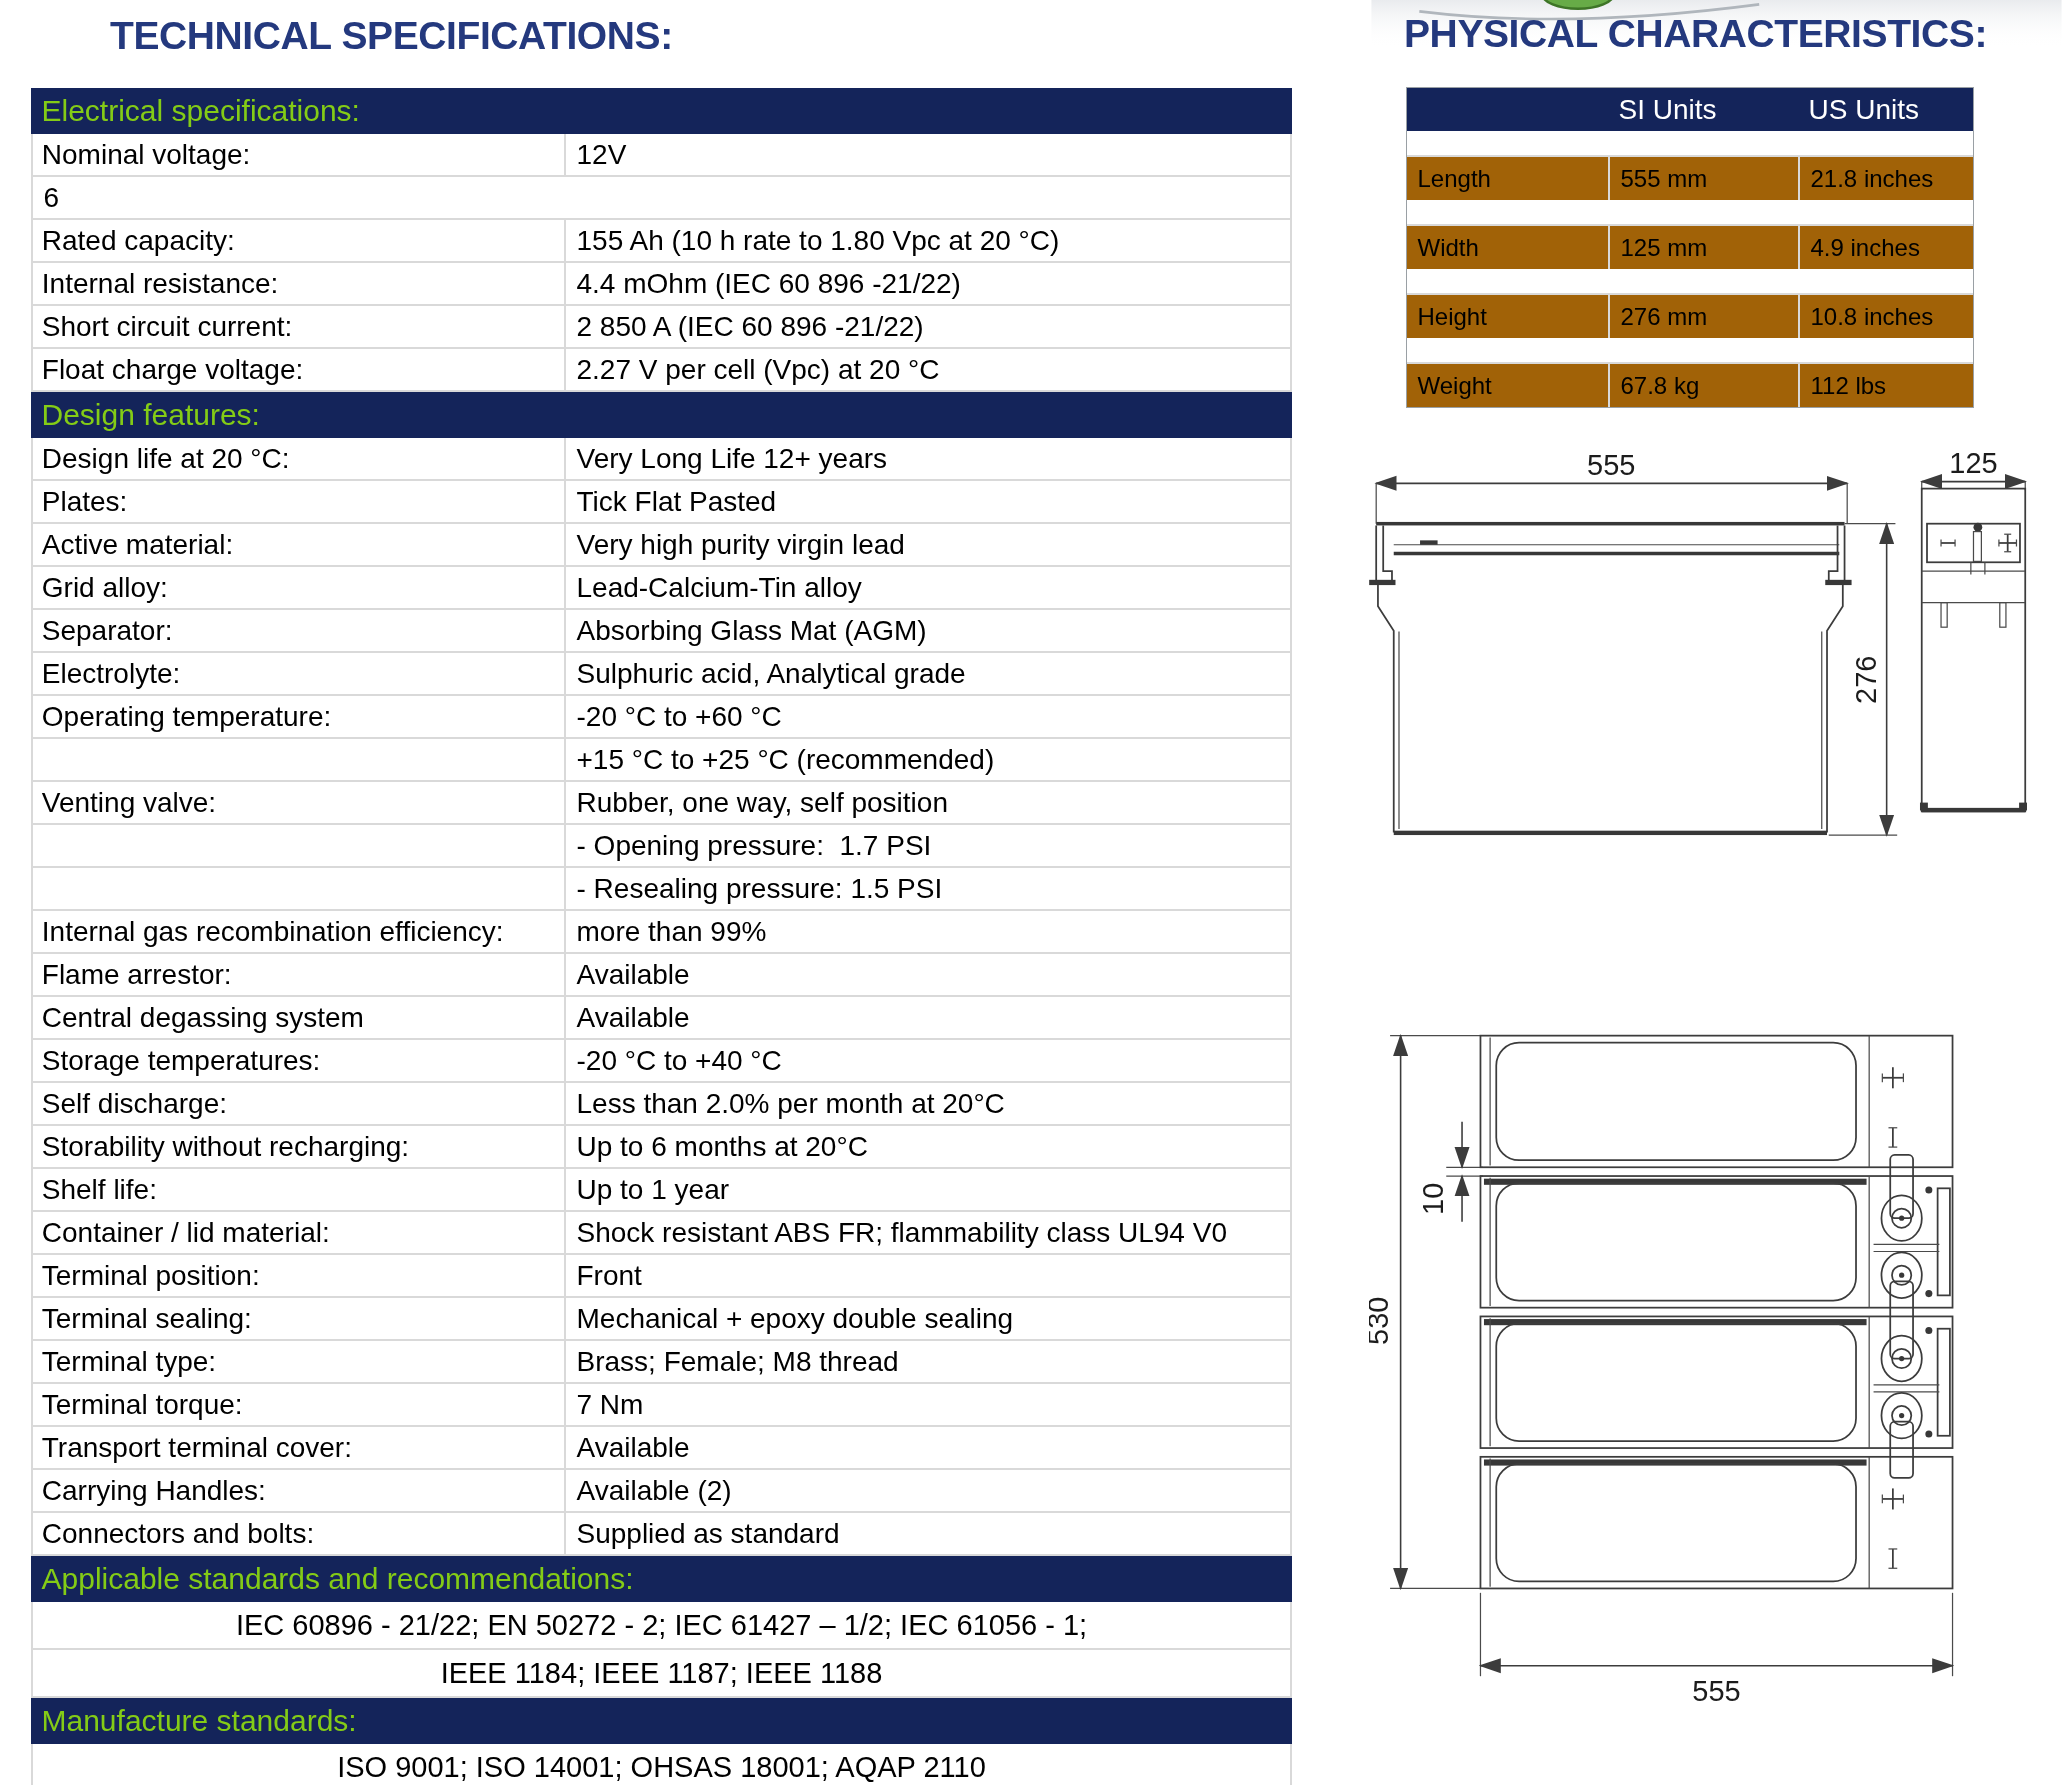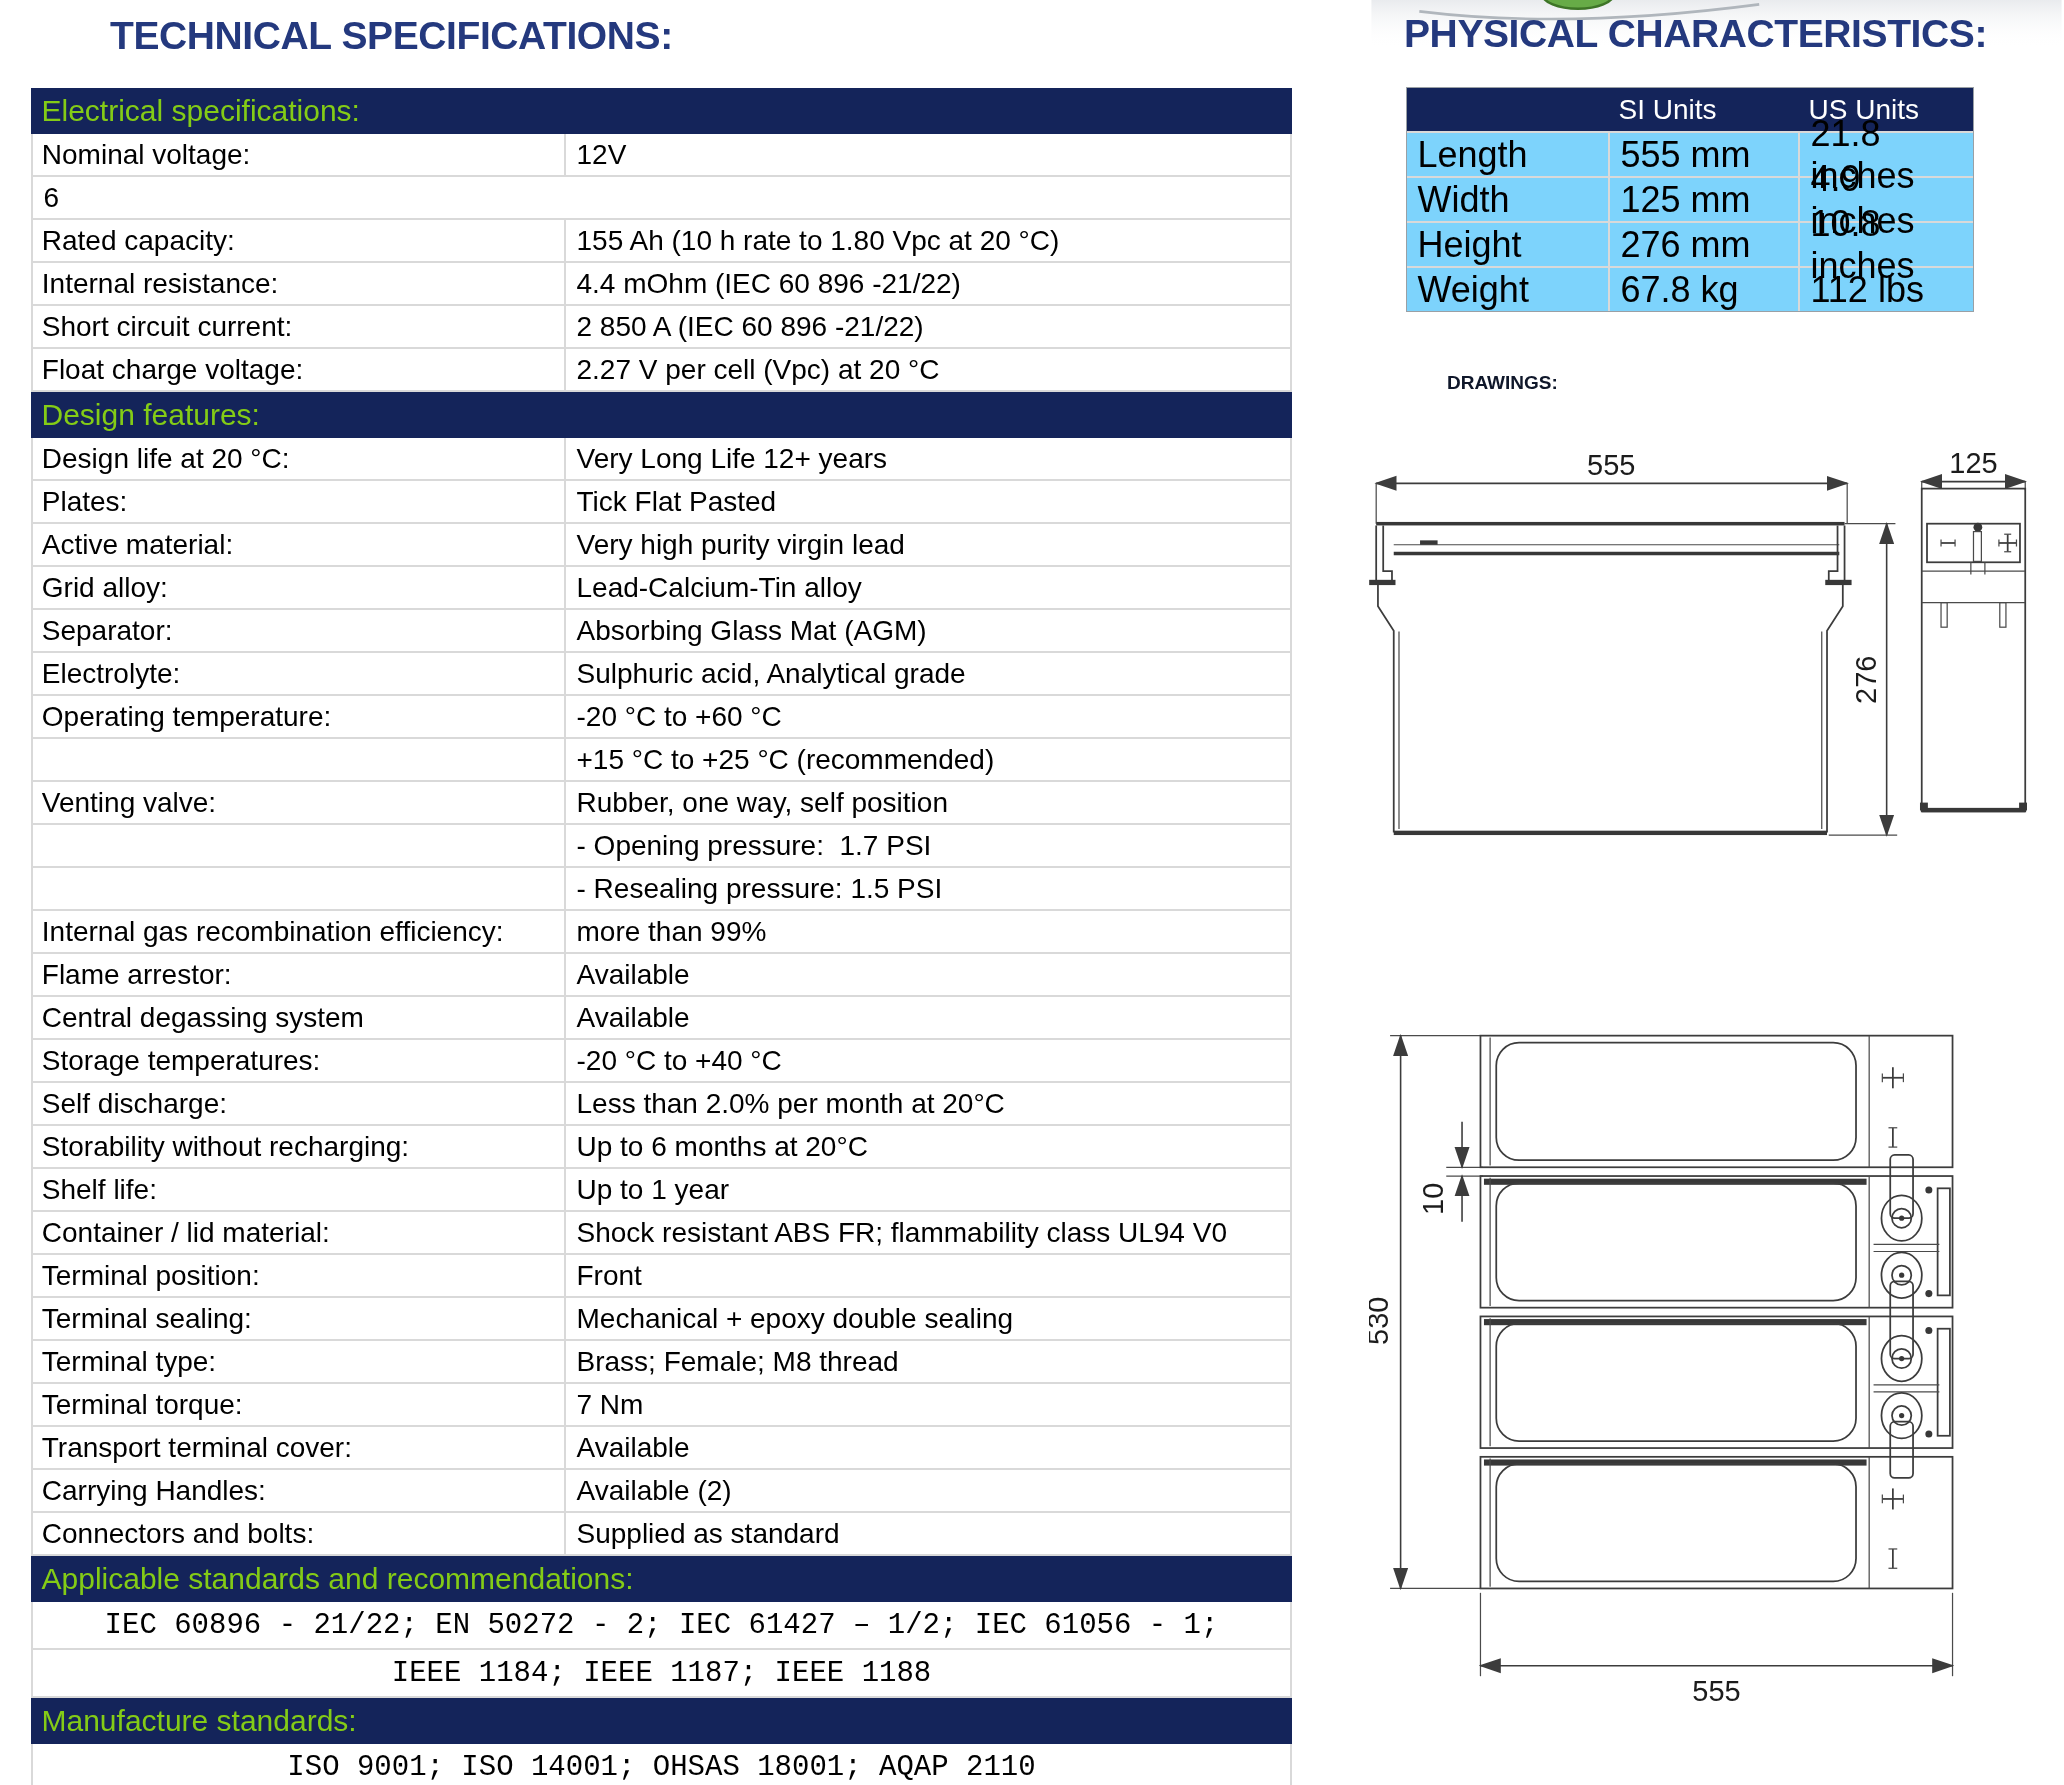--- a/index.html
+++ b/index.html
@@ -14,28 +14,28 @@
   #spec-table{position:absolute;left:31px;top:88px;width:1261px;background:#fff;}
   .sec-row{height:46px;background:#14245a;color:#84cc16;font-size:30px;display:flex;align-items:center;
            padding-left:10.5px;box-sizing:border-box;}
   .kv-row{display:flex;height:43px;box-sizing:border-box;background:#fff;font-size:28px;
           border-left:2.6px solid #d9d9d9;border-right:2.6px solid #d9d9d9;border-bottom:2.6px solid #d9d9d9;}
   .kv-row .lbl{width:533px;box-sizing:border-box;border-right:2.6px solid #d9d9d9;display:flex;align-items:center;
                padding-left:8.8px;white-space:pre;overflow:hidden;}
   .kv-row .val{flex:1;display:flex;align-items:center;padding-left:10.5px;white-space:pre;overflow:hidden;}
   .center-row{height:48px;box-sizing:border-box;background:#fff;font-size:29px;
               border-left:2.6px solid #d9d9d9;border-right:2.6px solid #d9d9d9;border-bottom:2.6px solid #d9d9d9;
-              display:flex;align-items:center;justify-content:center;white-space:pre;font-family:Liberation Mono, monospace;}
+              display:flex;align-items:center;justify-content:center;white-space:pre;}
 
   
   #phys-table{position:absolute;left:1406px;top:87px;width:568px;box-sizing:border-box;
               border:1.8px solid #9aa0a5;background:#fff;}
   .ph-head{display:flex;height:43px;background:#14245a;color:#fff;font-size:28px;}
   .ph-head .c{display:flex;align-items:center;padding-left:10.5px;box-sizing:border-box;}
-  .ph-row{display:flex;height:43px;font-size:36px;border-top:2.6px solid #d9d9d9;background:#7dd3fc;}
+  .ph-row{display:flex;height:43px;font-size:24px;border-top:2.6px solid #d9d9d9;background:#a16207;margin-top:24px;}
   .ph-row .c{display:flex;align-items:center;padding-left:10.5px;box-sizing:border-box;}
   .c0{width:201px;}
   .c1{width:190px;}
   .c2{flex:1;}
   .ph-row .c1,.ph-row .c2{border-left:2.6px solid #d9d9d9;}
 
   .drawing{position:absolute;}
   .dim-text{font-family:"Liberation Sans", sans-serif;font-size:33px;fill:#1c1c1c;}
   .cad{stroke:#3c3c3c;stroke-width:2;fill:none;}
   .cad-thin{stroke:#4a4a4a;stroke-width:1.4;fill:none;}

